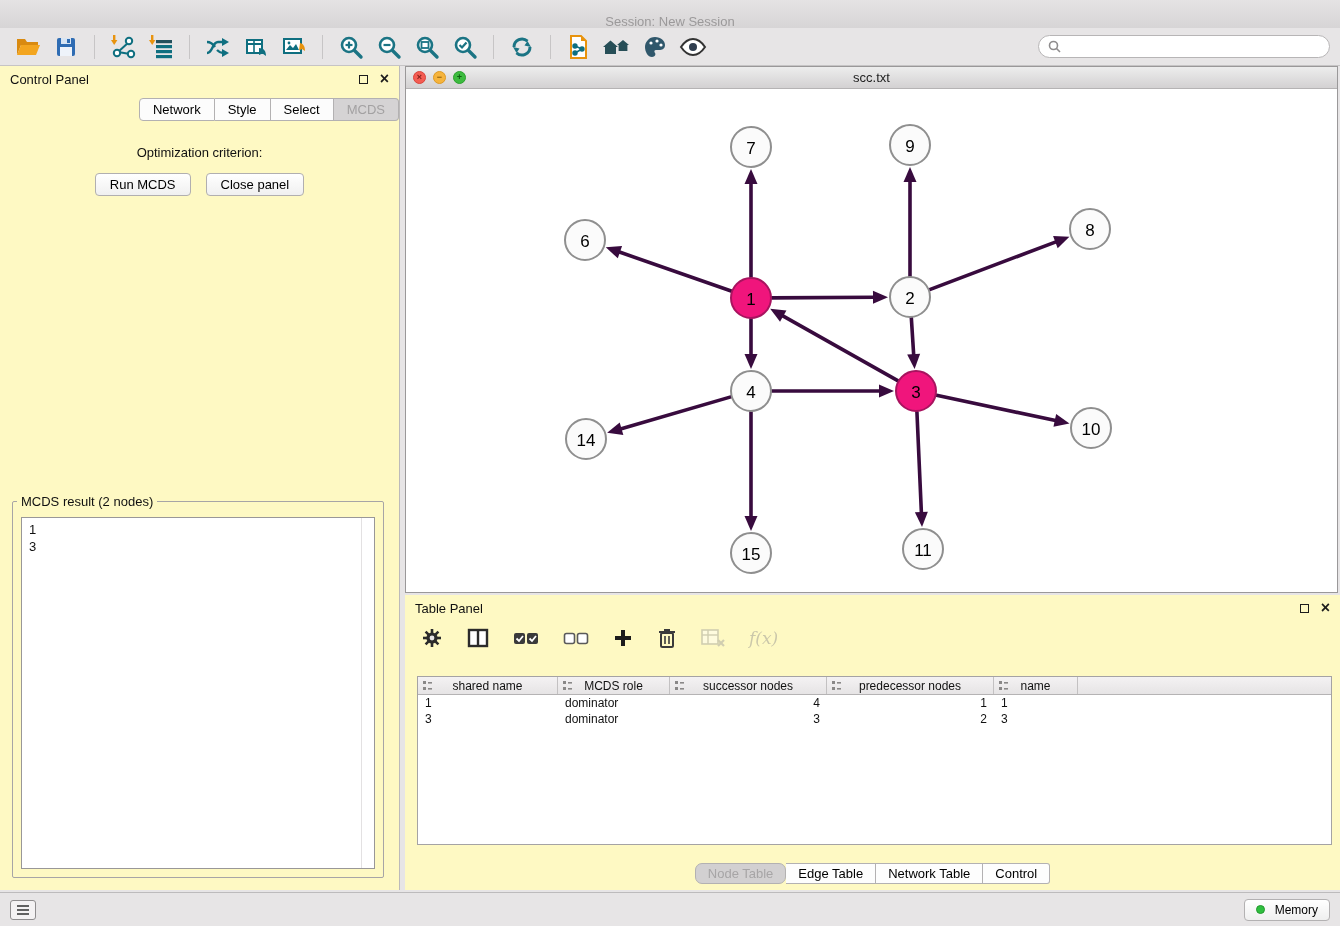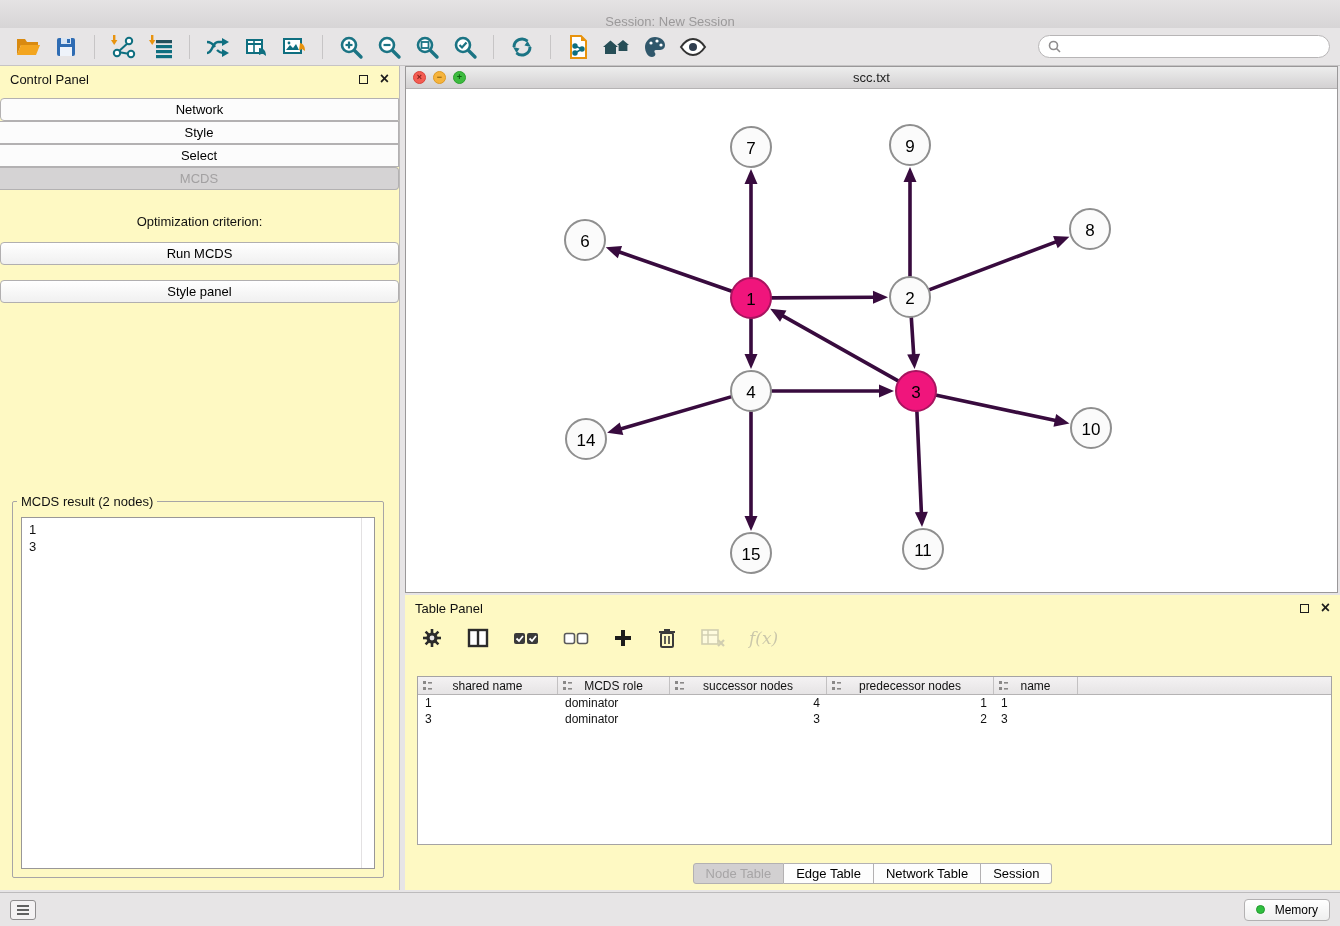--- a/index.html
+++ b/index.html
@@ -25,33 +25,33 @@
   .search input { border:none; outline:none; flex:1; font-size:13px; background:transparent; }
 
   
   .panel { position:absolute; background:#fef9c3; }
   #control-panel { top:66px; left:0; width:400px; height:824px; border-right:1px solid #bcbaba; }
   .panel-header { height:26px; display:flex; align-items:center; padding:0 10px; }
   .panel-controls { margin-left:auto; display:flex; align-items:center; gap:12px; }
   .float-box { width:9px; height:9px; border:1.5px solid #1c1c1c; display:inline-block; cursor:pointer; }
   .close-x { font-weight:bold; font-size:16px; line-height:1; color:#1c1c1c; cursor:pointer; }
 
-  .cp-tabs { display:flex; justify-content:flex-end; margin-top:6px;flex-direction:column; }
+  .cp-tabs { display:flex; justify-content:flex-end; margin-top:6px; }
   .cp-tab { font-size:13px; padding:3px 13px; background:#fcfcfc; border:1px solid #b3b1b2;
     border-left:none; cursor:pointer; font-family:inherit; }
   .cp-tab:first-child { border-left:1px solid #b3b1b2; border-radius:4px 0 0 4px; }
   .cp-tab:last-child { border-radius:0 4px 4px 0; }
   .cp-tab.selected { background:#d5d3d4; color:#a3a1a2; }
 
   .opt-label { text-align:center; margin-top:24px; }
   .combo { margin:9px auto 0; width:312px; height:23px; background:#fff;
     border:1px solid #adabac; border-radius:3px; display:flex; align-items:center;
     padding:0 5px 0 9px; cursor:pointer; }
   .combo .stepper { margin-left:auto; }
-  .btn-row { display:flex; justify-content:center; gap:15px; margin-top:13px;flex-direction:column; }
+  .btn-row { display:flex; justify-content:center; gap:15px; margin-top:13px; }
   .push-btn { font-size:13px; font-family:inherit; padding:3px 14px; border:1px solid #b1afb0;
     border-radius:4px; background:linear-gradient(#ffffff,#f0f0f0); cursor:pointer; }
 
   .mcds-field { position:absolute; left:12px; right:15px; top:428px; bottom:12px;
     border:1px solid #a7a5a6; border-radius:2px; }
   .mcds-field legend { font-size:13px; padding:0 4px; margin-left:4px; }
   .mcds-box { position:absolute; left:8px; right:8px; top:8px; bottom:8px;
     background:#fff; border:1px solid #999798; padding:3px 7px; line-height:17px; overflow:hidden; }
   .mcds-box::after { content:""; position:absolute; top:0; right:12px; bottom:0;
     width:1px; background:#e3e1e2; }
@@ -86,21 +86,21 @@
   .th .sort-ic { position:absolute; left:4px; top:3px; }
   .th-fill { flex:1; }
   .tr { display:flex; height:16px; font-size:12px; align-items:center; }
   .td { padding:0 7px; white-space:nowrap; overflow:hidden; line-height:16px; }
 
   .tp-tabs { position:absolute; left:0; right:0; bottom:6px; display:flex; justify-content:center; }
   .tp-tab { font-size:13px; font-family:inherit; padding:2px 12px; border:1px solid #b3b1b2;
     border-left:none; background:#fdfdfd; cursor:pointer; }
   .tp-tab:first-child { border-left:1px solid #b3b1b2; border-radius:3px 0 0 3px; }
   .tp-tab:last-child { border-radius:0 3px 3px 0; }
-  .tp-tab.selected { background:#d2d0d1; color:#a7a5a6; }
+  .tp-tab.selected { background:#d2d0d1; color:#a7a5a6;border-radius:7px; }
 
   
   #status-bar { position:absolute; left:0; right:0; bottom:0; height:34px; background:#e7e5e6;
     border-top:1px solid #bdbbbc; display:flex; align-items:center; padding:0 10px; }
   .list-btn { width:26px; height:20px; border:1px solid #8f8d8e; border-radius:3px;
     background:#f4f2f3; display:flex; align-items:center; justify-content:center; cursor:pointer; }
   .memory-btn { margin-left:auto; display:flex; align-items:center; gap:10px; border:1px solid #b3b1b2;
     border-radius:4px; background:linear-gradient(#fff,#efefef); padding:3px 11px; font-size:12px; cursor:pointer; }
   .mem-dot { width:9px; height:9px; border-radius:50%; background:#2fbf3f; border:1px solid #23992f; }
 </style>
@@ -312,21 +312,21 @@
     </div>
     <div class="cp-tabs" id="cp-tabs">
         <button class="cp-tab">Network</button>
         <button class="cp-tab">Style</button>
         <button class="cp-tab">Select</button>
         <button class="cp-tab selected">MCDS</button>
       </div>
     <div class="opt-label">Optimization criterion:</div>
     <div class="btn-row">
       <button class="push-btn">Run MCDS</button>
-      <button class="push-btn">Style panel</button>
+      <button class="push-btn">Close panel</button>
     </div>
     <fieldset class="mcds-field">
       <legend>MCDS result (2 nodes)</legend>
       <div class="mcds-box" id="mcds-box">
           <div>1</div>
           <div>3</div>
         </div>
     </fieldset>
   </div>
 
@@ -600,21 +600,21 @@
             <div class="td" style="width: 157px; text-align: right;">3</div>
             <div class="td" style="width: 167px; text-align: right;">2</div>
             <div class="td" style="width: 84px; text-align: left;">3</div>
           </div>
         </div>
     </div>
     <div class="tp-tabs" id="tp-tabs">
         <button class="tp-tab selected">Node Table</button>
         <button class="tp-tab">Edge Table</button>
         <button class="tp-tab">Network Table</button>
-        <button class="tp-tab">Session</button>
+        <button class="tp-tab">Control</button>
       </div>
   </div>
 
   <div id="status-bar">
     <span class="list-btn">
       <span class="icon">
         <svg width="14" height="12" viewBox="0 0 14 12">
             <g stroke="#3c3c3c" stroke-width="1.6">
               <line x1="1" y1="2" x2="13" y2="2"></line>
               <line x1="1" y1="6" x2="13" y2="6"></line>

